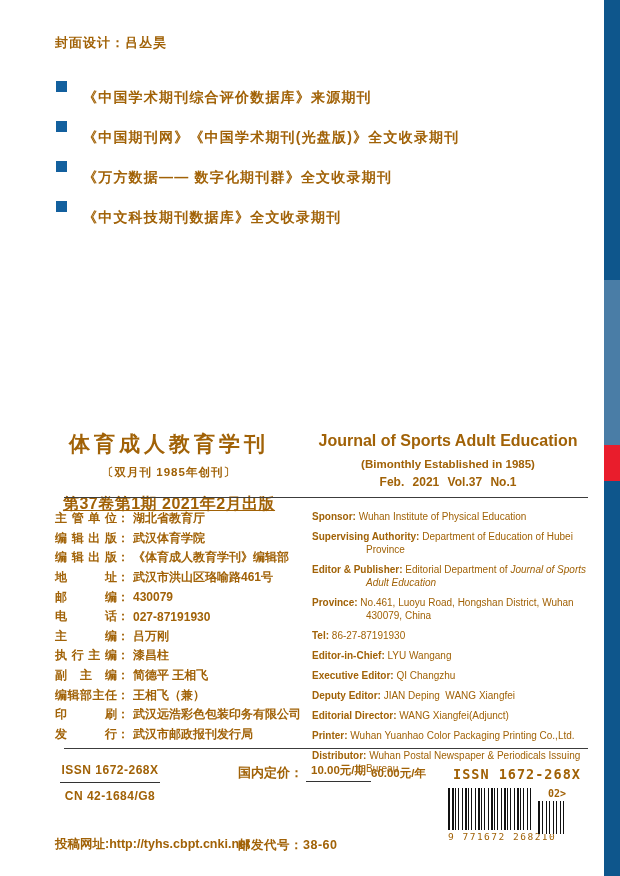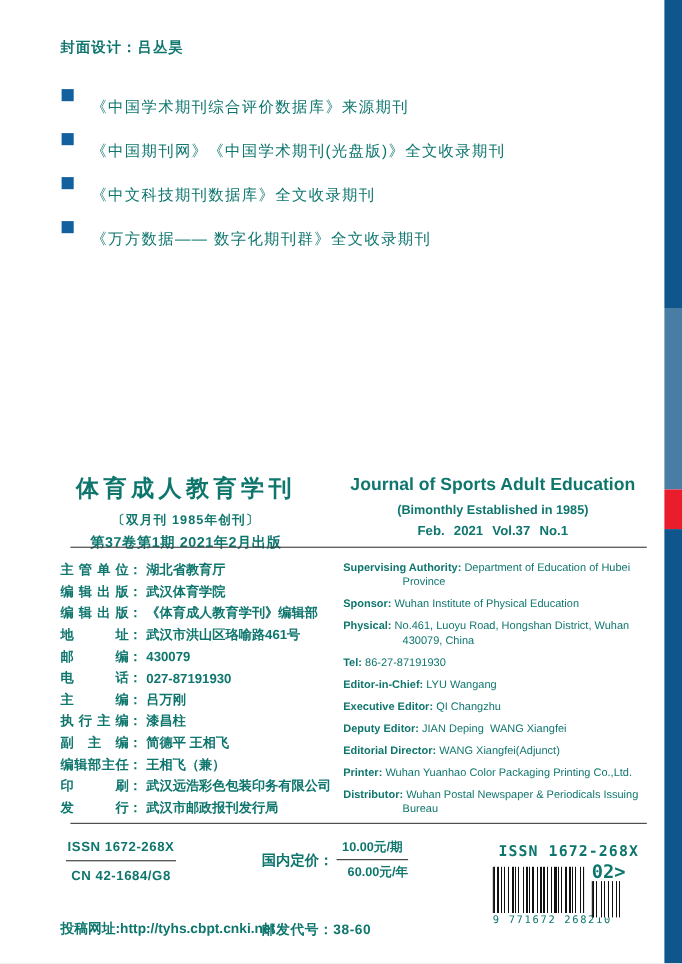--- a/index.html
+++ b/index.html
@@ -1,41 +1,41 @@
 <!DOCTYPE html>
 <html><head>
 <meta charset="utf-8">
 <style>
   html,body { margin:0; padding:0; background:#e9e9e9; }
   .page {
     position:relative; width:620px; height:876px; background:#ffffff;
     overflow:hidden; font-family:"Liberation Sans","DejaVu Sans",sans-serif;
-    color:#0f766e;
+    color:#a16207;
   }
   
   .side-bar { position:absolute; top:0; right:0; width:16px; height:876px; }
   .seg { width:100%; }
   .seg-dark1 { height:280px; background:var(--dark-blue); }
   .seg-light { height:165px; background:var(--light-blue); }
   .seg-red   { height:36px;  background:var(--red); }
   .seg-dark2 { height:395px; background:var(--dark-blue); }
 
   .cover-design { position:absolute; left:55px; top:34px; font-size:13px; font-weight:bold; letter-spacing:1px; }
 
   .listings { position:absolute; left:56px; top:66px; margin:0; padding:0; list-style:none; }
   .listing { display:flex; align-items:center; height:40px; }
   .bullet { width:11px; height:11px; background:var(--bullet-blue); margin-right:16px; flex:0 0 auto; }
-  .listing-text { font-size:14px; font-weight:normal; letter-spacing:1.2px;margin-top:23px; }
+  .listing-text { font-size:14px; font-weight:bold; letter-spacing:1.2px;margin-top:23px; }
 
   .masthead { position:absolute; top:430px; left:0; width:620px; }
   .mh-zh { position:absolute; left:55px; top:0; width:228px; text-align:center; }
   .mh-en { position:absolute; left:308px; top:2px; width:280px; text-align:center; }
   .zh-title { font-size:21px; font-weight:bold; letter-spacing:4px; white-space:nowrap;font-family:Liberation Serif, serif; }
   .zh-sub   { font-size:11.5px; font-weight:bold; margin-top:7px; letter-spacing:1px;text-align:center; }
-  .zh-issue { font-size:13px; font-weight:bold; margin-top:4px; letter-spacing:0.5px; }
+  .zh-issue { font-size:16px; font-weight:bold; margin-top:14px; letter-spacing:0.5px;text-decoration:underline; }
   .en-title { font-size:16px; font-weight:bold; white-space:nowrap; }
   .en-sub   { font-size:11.5px; font-weight:bold; margin-top:8px; }
   .en-issue { font-size:12px; font-weight:bold; margin-top:5px; word-spacing:5px; }
 
   .rule { position:absolute; left:64px; width:524px; height:1px; background:#3c3c3c; }
   .rule-top { top:497px; }
   .rule-bottom { top:748px; }
 
   .zh-col { position:absolute; left:55px; top:509px; width:252px; font-size:12px; font-weight:bold; }
   .zh-row { display:flex; align-items:center; height:19.6px; white-space:nowrap; }
@@ -46,32 +46,32 @@
   .en-row { margin-bottom:7px; line-height:13px; padding-left:54px; text-indent:-54px; }
   .en-label { font-weight:bold; }
   .en-italic { font-style:italic; }
 
   .issn-block { position:absolute; left:60px; top:763px; width:100px; text-align:center; font-size:12px; font-weight:bold; }
   .issn-line { padding-bottom:5px; border-bottom:1.5px solid #333; letter-spacing:0.5px; }
   .cn-line { padding-top:6px; letter-spacing:0.5px; }
 
   .price { position:absolute; left:238px; top:763px; display:flex; align-items:center; font-weight:bold; }
   .price-label { font-size:13px; }
-  .fraction { display:inline-flex; flex-direction:column; text-align:right; font-size:11.5px; margin-left:3px; }
+  .fraction { display:inline-flex; flex-direction:row; text-align:right; font-size:11.5px; margin-left:3px; }
   .frac-top { padding:0 5px 3px; border-bottom:1.5px solid #333; }
   .frac-bottom { padding-top:3px; }
 
   .barcode-block { position:absolute; left:448px; top:766px; width:138px; }
   .bc-issn { font-family:"DejaVu Sans Mono","Liberation Mono",monospace; font-weight:bold; font-size:13.5px; letter-spacing:1px; text-align:center; white-space:nowrap; }
   .bc-row { display:flex; margin-top:6px; align-items:flex-start; }
   .bc-main { width:83px; }
   .bc-bars { height:42px; background:repeating-linear-gradient(90deg,#111 0 1px,#fff 1px 3px,#111 3px 5px,#fff 5px 6px,#111 6px 7px,#fff 7px 9px,#111 9px 10px,#fff 10px 13px); border-left:1px solid #111; border-right:1px solid #111; }
   .bc-digits { font-family:"DejaVu Sans Mono","Liberation Mono",monospace; font-size:9.5px; letter-spacing:1.5px; margin-top:1px; text-align:center; white-space:nowrap; }
   .bc-addon { width:28px; margin-left:7px; }
-  .bc-addon-text { font-family:"DejaVu Sans Mono","Liberation Mono",monospace; font-size:17px; font-weight:bold; text-align:right; line-height:11px; }
+  .bc-addon-text { font-family:"DejaVu Sans Mono","Liberation Mono",monospace; font-size:10px; font-weight:bold; text-align:right; line-height:11px; }
   .bc-addon-bars { height:33px; margin-top:2px; background:repeating-linear-gradient(90deg,#111 0 1px,#fff 1px 3px,#111 3px 4px,#fff 4px 7px); border-left:1px solid #111; }
 
   .submit-url { position:absolute; left:55px; top:836px; font-size:12.5px; font-weight:bold; }
   .postal { position:absolute; left:238px; top:837px; font-size:12.5px; font-weight:bold; letter-spacing:0.5px; }
 </style>
 </head>
 <body>
 
 <div class="page" style="--dark-blue: #0e568c; --light-blue: #4a7da6; --red: #e91d2c; --bullet-blue: #13609e;">
 
@@ -88,25 +88,25 @@
     <li class="listing">
       <span class="bullet"></span>
       <span class="listing-text">《中国学术期刊综合评价数据库》来源期刊</span>
     </li>
     <li class="listing">
       <span class="bullet"></span>
       <span class="listing-text">《中国期刊网》《中国学术期刊(光盘版)》全文收录期刊</span>
     </li>
     <li class="listing">
       <span class="bullet"></span>
+      <span class="listing-text">《万方数据—— 数字化期刊群》全文收录期刊</span>
+    </li>
+    <li class="listing">
+      <span class="bullet"></span>
       <span class="listing-text">《中文科技期刊数据库》全文收录期刊</span>
-    </li>
-    <li class="listing">
-      <span class="bullet"></span>
-      <span class="listing-text">《万方数据—— 数字化期刊群》全文收录期刊</span>
     </li>
   </ul>
 
   <div class="masthead">
     <div class="mh-zh">
       <div class="zh-title">体育成人教育学刊</div>
       <div class="zh-sub">〔双月刊 1985年创刊〕</div>
       <div class="zh-issue">第37卷第1期 2021年2月出版</div>
     </div>
     <div class="mh-en">
@@ -175,23 +175,24 @@
         <span class="zh-value">武汉远浩彩色包装印务有限公司</span>
       </div>
     <div class="zh-row">
         <span class="zh-label">发行</span>
         <span class="zh-colon">：</span>
         <span class="zh-value">武汉市邮政报刊发行局</span>
       </div>
   </div>
 
   <div class="en-col">
+    <div class="en-row"><span class="en-label">Sponsor:</span> <span>Wuhan Institute of Physical Education</span></div>
     <div class="en-row"><span class="en-label">Supervising Authority:</span> <span>Department of Education of Hubei Province</span></div>
-    <div class="en-row"><span class="en-label">Sponsor:</span> <span>Wuhan Institute of Physical Education</span></div>
-    <div class="en-row"><span class="en-label">Physical:</span> <span>No.461, Luoyu Road, Hongshan District, Wuhan 430079, China</span></div>
+    <div class="en-row"><span class="en-label">Editor &amp; Publisher:</span> <span>Editorial Department of </span><span class="en-italic">Journal of Sports Adult Education</span></div>
+    <div class="en-row"><span class="en-label">Province:</span> <span>No.461, Luoyu Road, Hongshan District, Wuhan 430079, China</span></div>
     <div class="en-row"><span class="en-label">Tel:</span> <span>86-27-87191930</span></div>
     <div class="en-row"><span class="en-label">Editor-in-Chief:</span> <span>LYU Wangang</span></div>
     <div class="en-row"><span class="en-label">Executive Editor:</span> <span>QI Changzhu</span></div>
     <div class="en-row"><span class="en-label">Deputy Editor:</span> <span>JIAN Deping&nbsp;&nbsp;WANG Xiangfei</span></div>
     <div class="en-row"><span class="en-label">Editorial Director:</span> <span>WANG Xiangfei(Adjunct)</span></div>
     <div class="en-row"><span class="en-label">Printer:</span> <span>Wuhan Yuanhao Color Packaging Printing Co.,Ltd.</span></div>
     <div class="en-row"><span class="en-label">Distributor:</span> <span>Wuhan Postal Newspaper &amp; Periodicals Issuing Bureau</span></div>
   </div>
 
   <div class="rule rule-bottom"></div>

